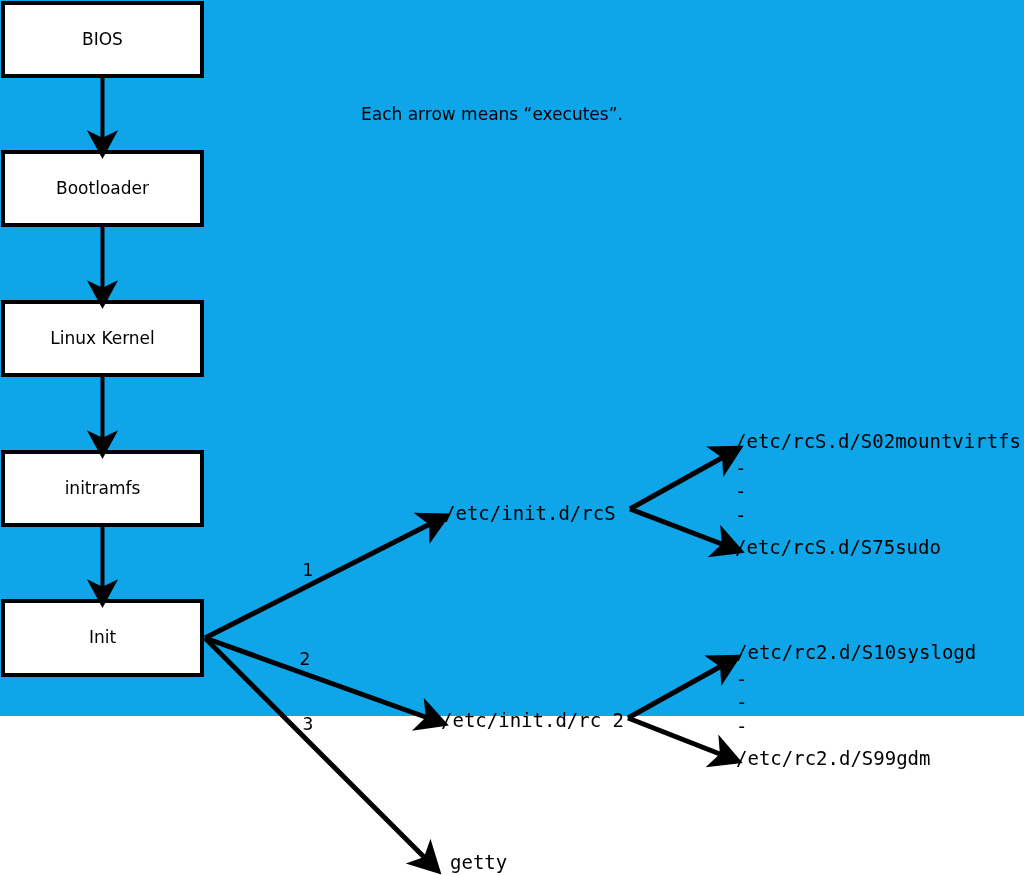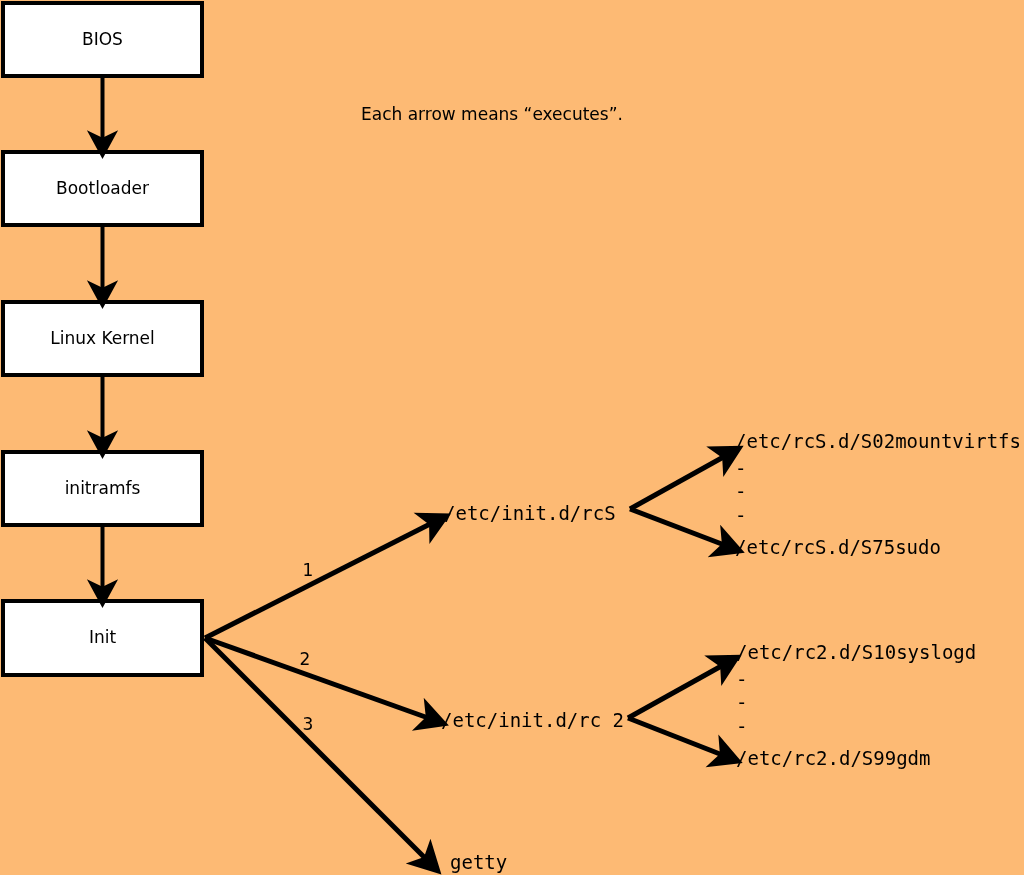--- a/index.html
+++ b/index.html
@@ -9,22 +9,22 @@
   }
   body {
     width: 1024px;
     height: 875px;
     font-family: "Liberation Sans", sans-serif;
     overflow: hidden;
   }
   #diagram-root {
     position: relative;
     width: 1024px;
-    height: 875px;
-    background: #fdba74;
+    height: 716px;
+    background: #0ea5e9;
   }
   svg.diagram {
     display: block;
     width: 1024px;
     height: 875px;
   }
   .box-rect {
     fill: #ffffff;
     stroke: #000000;
     stroke-width: 4;

